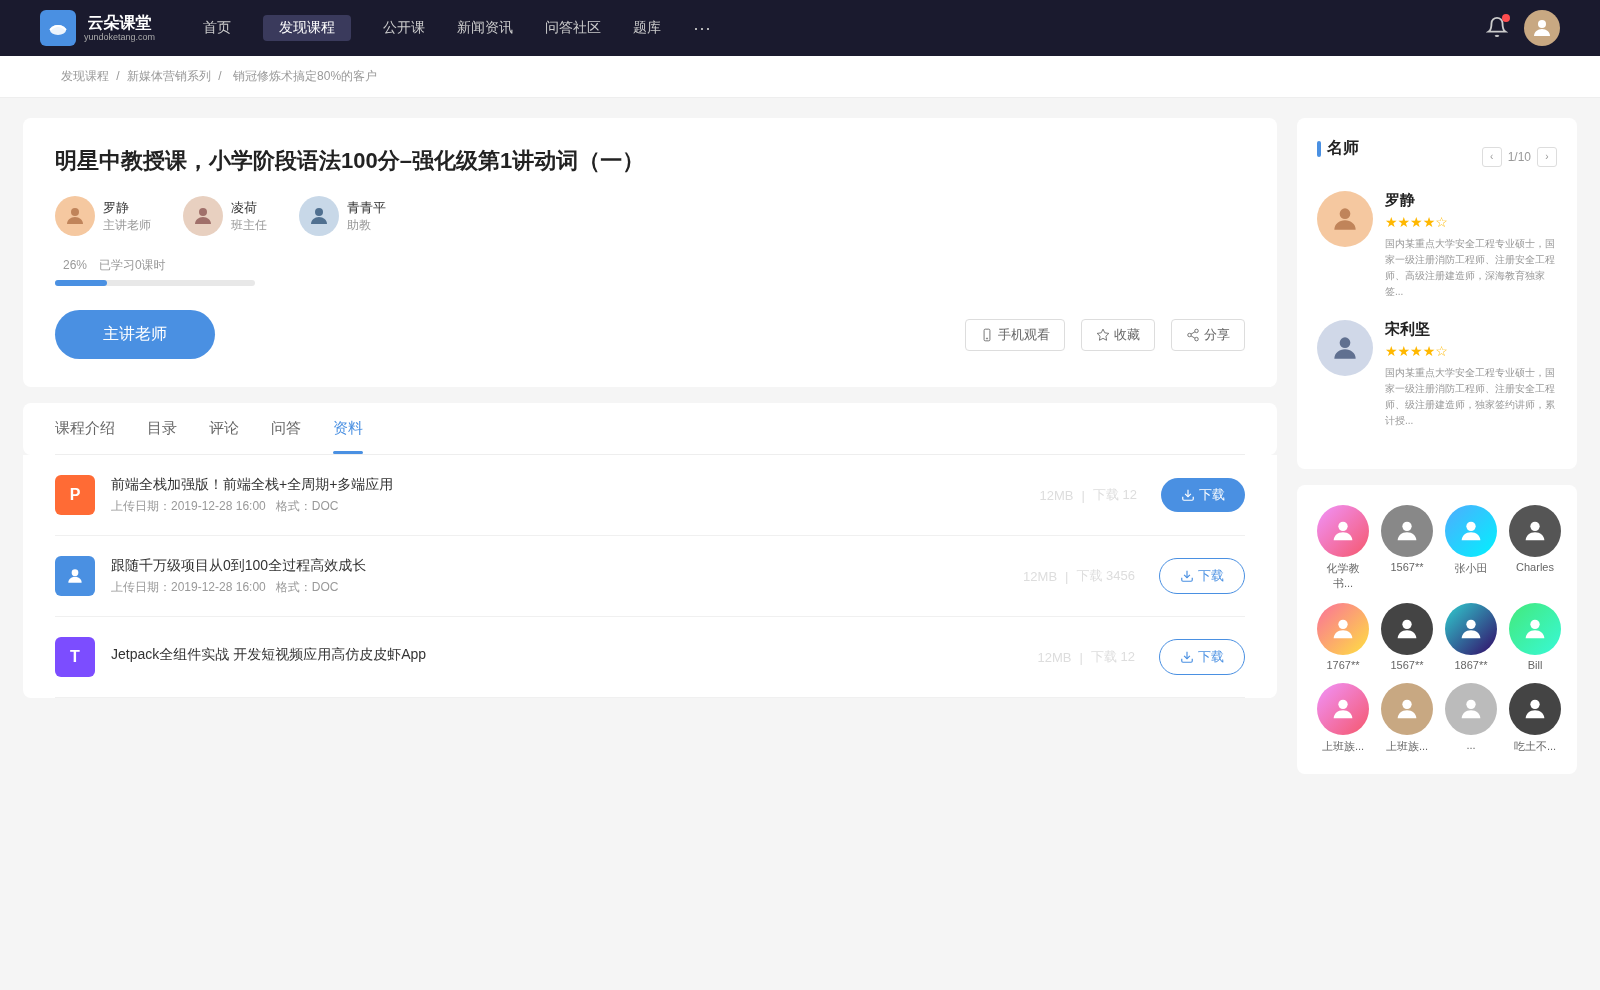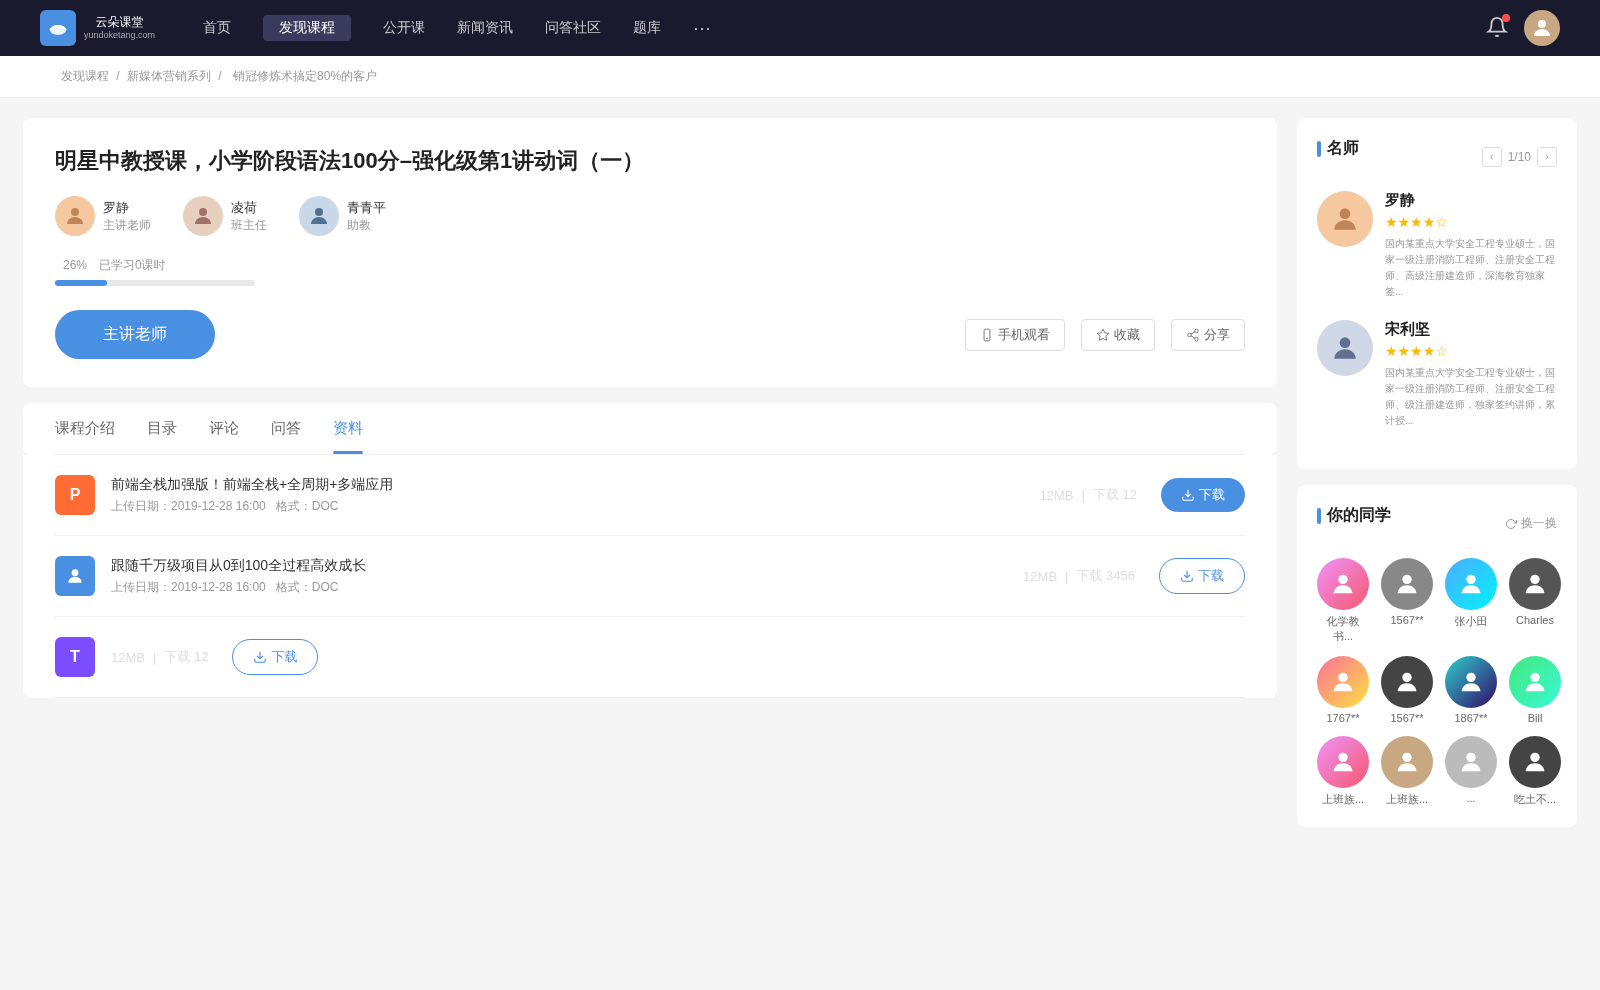--- a/index.html
+++ b/index.html
@@ -2,21 +2,21 @@
 <html><head>
   <meta charset="utf-8">
   <style>
     * { box-sizing: border-box; margin: 0; padding: 0; }
     body { font-family: -apple-system, BlinkMacSystemFont, 'PingFang SC', 'Microsoft YaHei', sans-serif; background: #f5f5f5; font-size: 14px; color: #333; }
 
     
     .navbar { background: #1a1a2e; display: flex; align-items: center; height: 56px; padding: 0 40px; gap: 32px; }
     .logo-area { display: flex; align-items: center; gap: 8px; margin-right: 16px; }
     .logo-box { width: 36px; height: 36px; background: #4a90e2; border-radius: 6px; display: flex; align-items: center; justify-content: center; }
-    .logo-text { color: #fff; font-size: 12px; line-height: 1.1; text-align: center; }
+    .logo-text { color: #fff; font-size: 16px; line-height: 1.1; text-align: center; font-weight: bold; }
     .logo-sub { color: #aaa; font-size: 9px; }
     .nav-item { color: #ccc; font-size: 14px; cursor: pointer; padding: 4px 0; }
     .nav-item.active { color: #fff; background: #3a3a5c; padding: 4px 16px; border-radius: 4px; }
     .nav-more { color: #ccc; font-size: 18px; cursor: pointer; }
     .nav-right { margin-left: auto; display: flex; align-items: center; gap: 16px; }
     .bell-icon { position: relative; cursor: pointer; }
     .bell-dot { position: absolute; top: -2px; right: -2px; width: 8px; height: 8px; background: #ff4d4f; border-radius: 50%; }
     .avatar-nav { width: 36px; height: 36px; border-radius: 50%; background: #c8a882; overflow: hidden; cursor: pointer; display: flex; align-items: center; justify-content: center; }
 
     
@@ -300,20 +300,24 @@
               <path d="M21 15v4a2 2 0 0 1-2 2H5a2 2 0 0 1-2-2v-4"></path>
               <polyline points="7 10 12 15 17 10"></polyline>
               <line x1="12" y1="15" x2="12" y2="3"></line>
             </svg>
           <span>下载</span>
         </button>
       </div>
 
       <div class="resource-item">
         <div class="resource-icon t">T</div>
+        <div class="resource-info">
+          <div class="resource-title">Jetpack全组件实战 开发短视频应用高仿皮皮虾App</div>
+          <div class="resource-meta"></div>
+        </div>
         <div class="resource-stats">
           <span>12MB</span>
           <span>|</span>
           <span>下载 12</span>
         </div>
         <button class="btn-download">
           <svg width="14" height="14" fill="none" stroke="#4a90e2" stroke-width="2" viewBox="0 0 24 24">
               <path d="M21 15v4a2 2 0 0 1-2 2H5a2 2 0 0 1-2-2v-4"></path>
               <polyline points="7 10 12 15 17 10"></polyline>
               <line x1="12" y1="15" x2="12" y2="3"></line>
@@ -361,32 +365,20 @@
         </div>
         <div class="teacher-detail">
           <div class="teacher-detail-name">宋利坚</div>
           <div class="stars">★★★★☆</div>
           <div class="teacher-desc">国内某重点大学安全工程专业硕士，国家一级注册消防工程师、注册安全工程师、级注册建造师，独家签约讲师，累计授...</div>
         </div>
       </div>
     </div>
 
     <div class="side-card">
-      <div class="classmates-header">
-        <div class="side-title">
-          <span>你的同学</span>
-        </div>
-        <div class="refresh-btn">
-          <svg width="12" height="12" fill="none" stroke="#999" stroke-width="2" viewBox="0 0 24 24">
-              <polyline points="23 4 23 10 17 10"></polyline>
-              <path d="M20.49 15a9 9 0 1 1-2.12-9.36L23 10"></path>
-            </svg>
-          <span>换一换</span>
-        </div>
-      </div>
       <div class="classmates-grid">
 
         <div class="classmate-item">
           <div class="classmate-avatar av-pink">
             <svg width="28" height="28" fill="white" viewBox="0 0 24 24">
                 <circle cx="12" cy="8" r="4"></circle>
                 <path d="M4 20c0-4 3.6-7 8-7s8 3 8 7"></path>
               </svg>
           </div>
           <div class="classmate-name">化学教书...</div>

